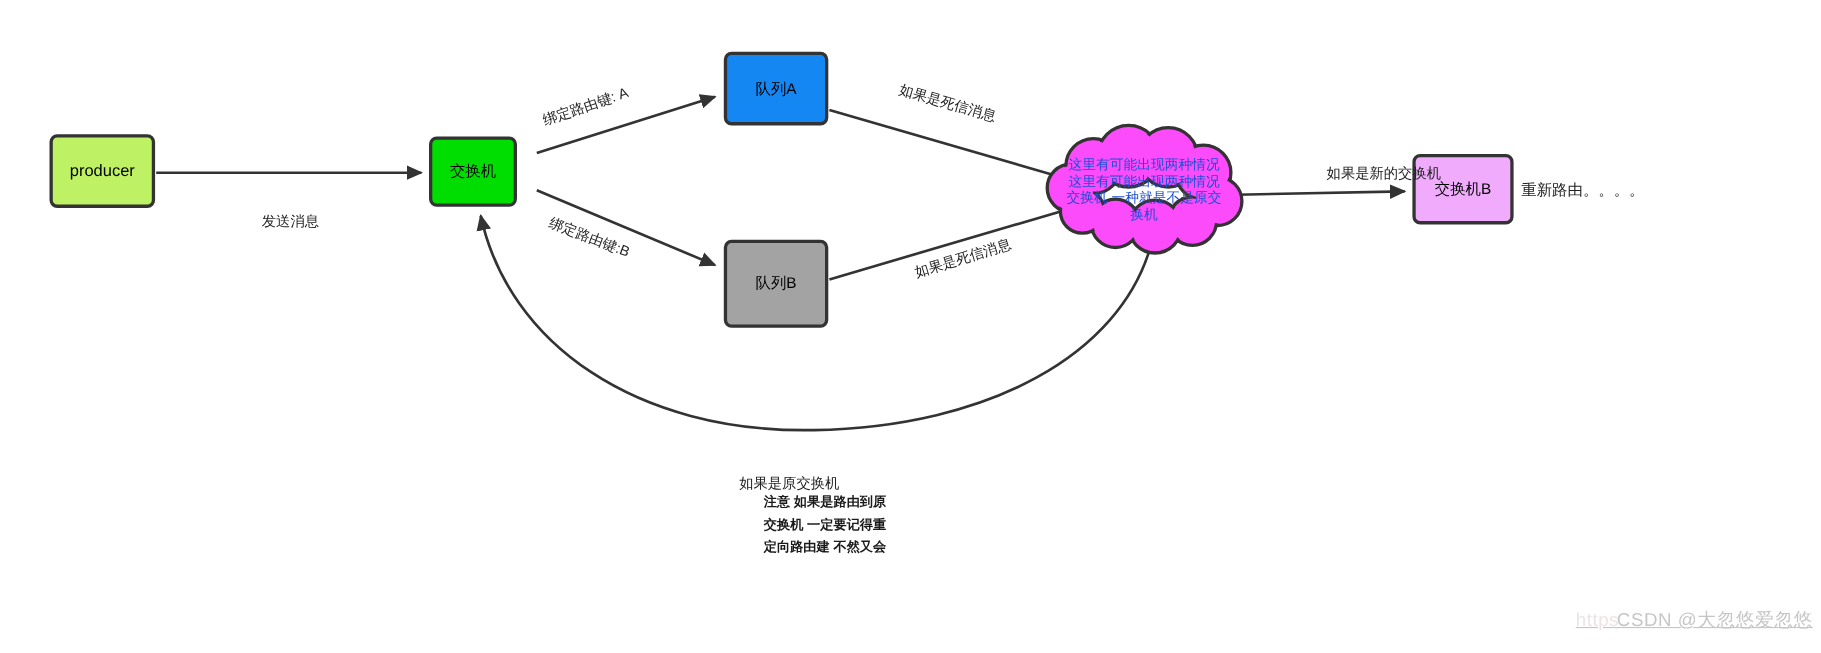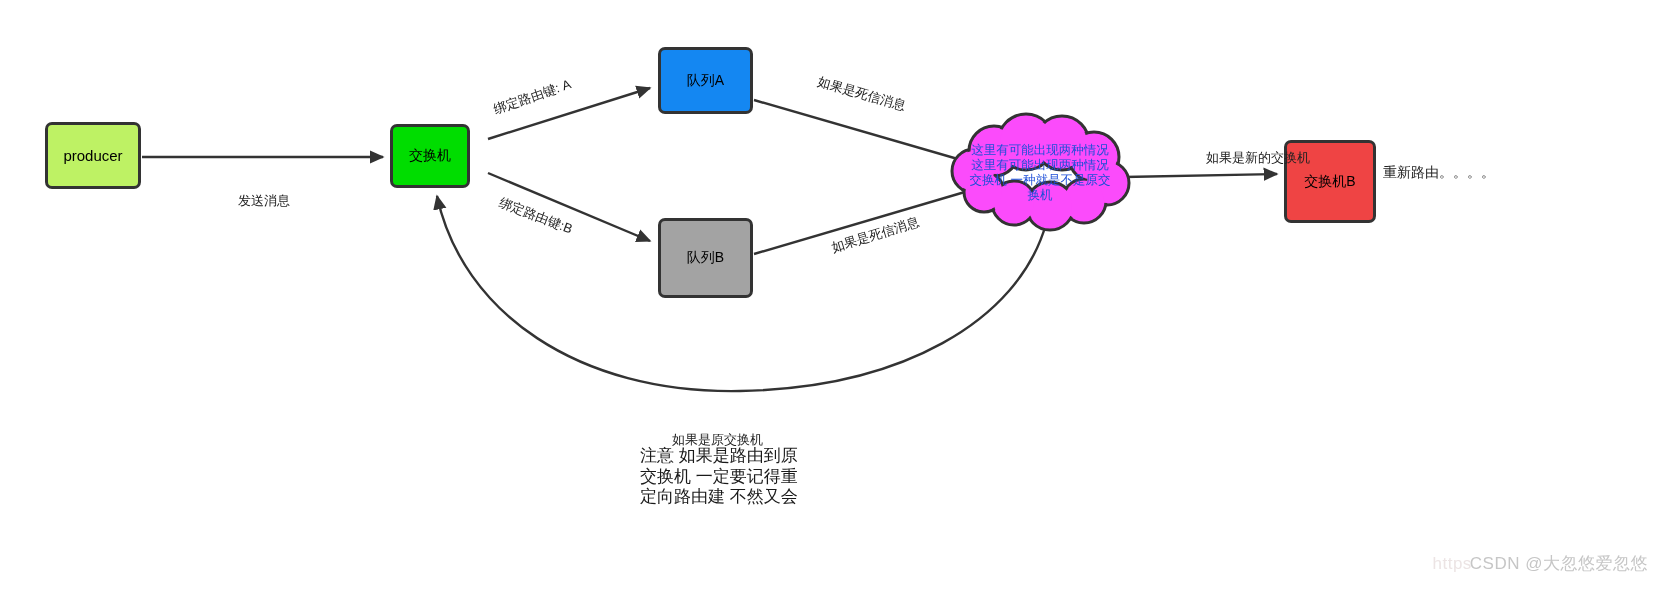--- a/index.html
+++ b/index.html
@@ -15,27 +15,27 @@
   .edge-label{
     position:absolute;z-index:3;font-size:13px;color:#222;white-space:nowrap;
   }
   .on-line{background:#ffffff;padding:0 2px;}
   .rot{transform-origin:center center;}
   .cloud-text{
     position:absolute;z-index:3;width:160px;text-align:center;
     font-size:12.5px;line-height:15px;color:#1d4ed8;font-weight:400;
   }
   .note{
-    position:absolute;z-index:3;width:220px;text-align:left;
-    font-weight:normal;font-size:17px;line-height:20.5px;color:#1a1a1a;
+    position:absolute;z-index:3;width:220px;text-align:center;
+    font-weight:bold;font-size:12px;line-height:20.5px;color:#1a1a1a;
   }
   .reroute{position:absolute;z-index:3;font-size:14px;color:#222;white-space:nowrap;}
   .watermark{
     position:absolute;z-index:3;right:7px;top:552px;font-size:17px;color:#c6c6c6;
-    white-space:nowrap;letter-spacing:0.5px;
+    white-space:nowrap;letter-spacing:0.5px;text-decoration:underline;
   }
   .watermark .wm-prefix{color:#ece4e4;margin-right:-2px;}
 </style>
 </head>
 <body>
 
 <div id="stage">
 
   <svg id="wires" width="1655" height="594" viewBox="0 0 1655 594">
     <defs>
@@ -95,21 +95,21 @@
   </div>
 
   <div class="node" style="left: 658px; top: 47px; width: 95px; height: 67px; background: rgb(20, 135, 242);">
     <span>队列A</span>
   </div>
 
   <div class="node" style="left: 658px; top: 218px; width: 95px; height: 80px; background: #a3a3a3;">
     <span>队列B</span>
   </div>
 
-  <div class="node" style="left: 1284px; top: 140px; width: 92px; height: 83px; background: #ef4444; justify-content: center;">
+  <div class="node" style="left: 1284px; top: 140px; width: 92px; height: 64px; background: #f0abfc; justify-content: center;">
     <span>交换机B</span>
   </div>
 
   <div class="cloud-text" style="left:960px;top:143px;">
     <div>这里有可能出现两种情况</div>
     <div>这里有可能出现两种情况</div>
     <div>交换机 一种就是不是原交</div>
     <div>换机</div>
   </div>
 

